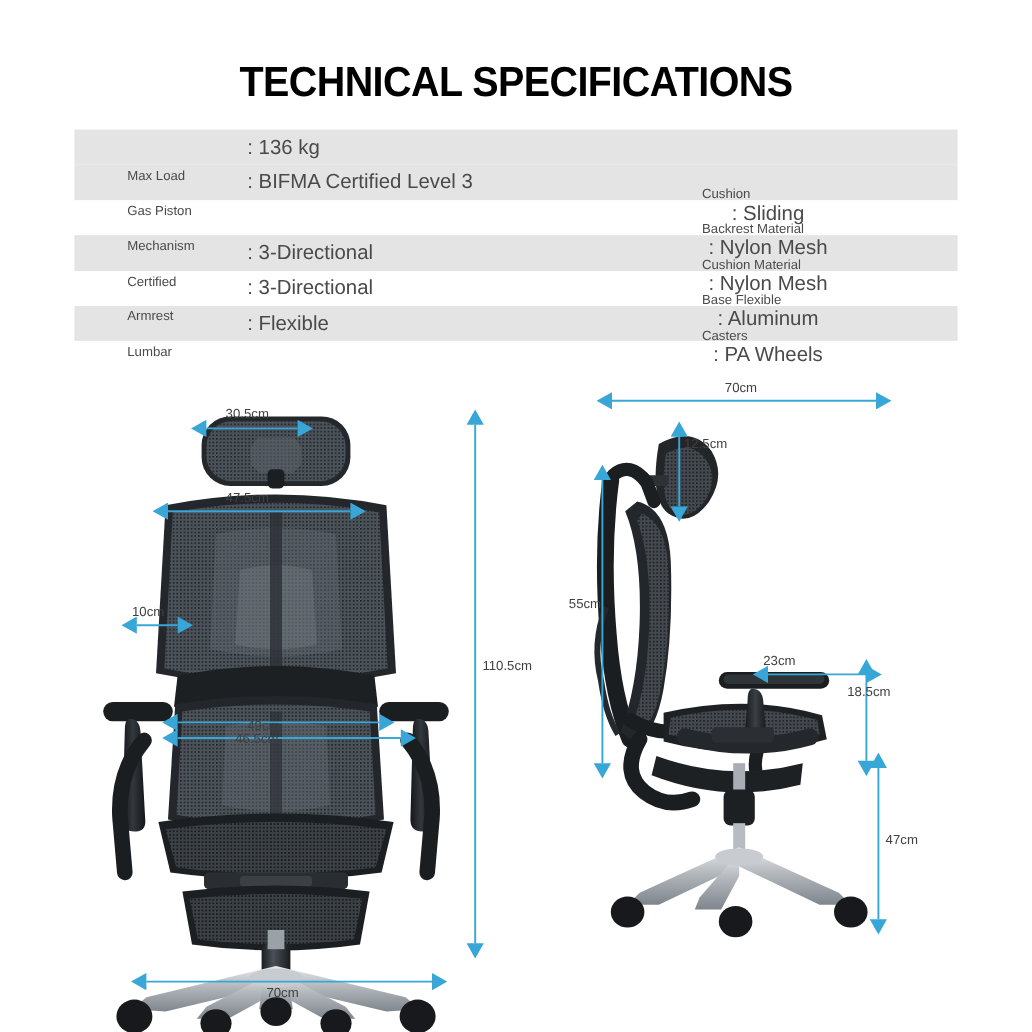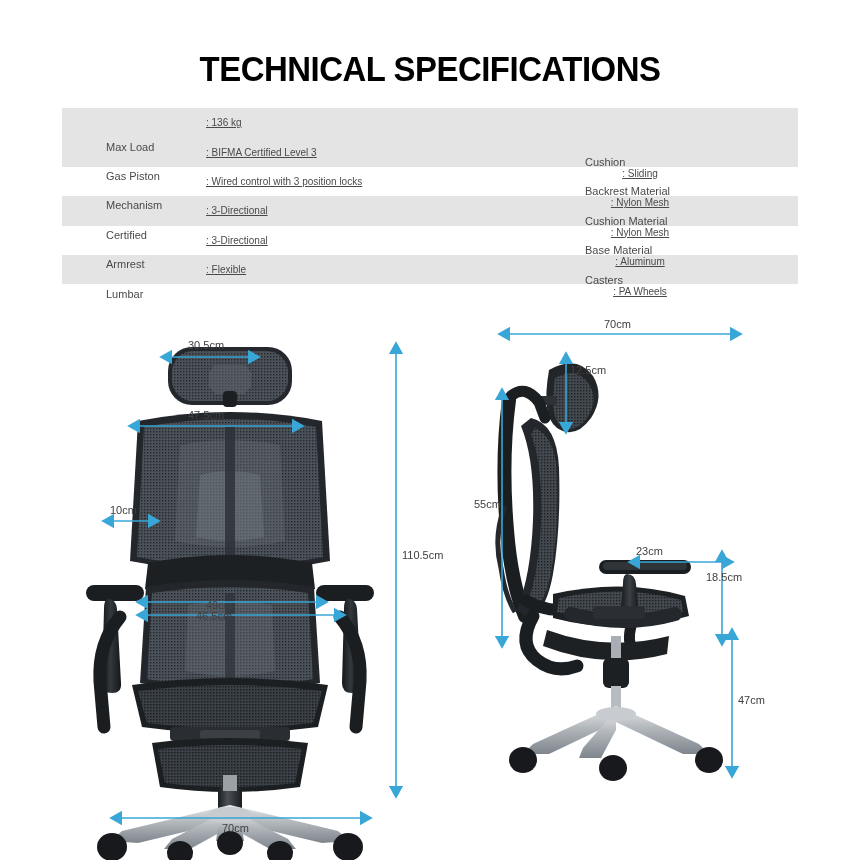--- a/index.html
+++ b/index.html
@@ -61,24 +61,23 @@
     width: 100px;
     box-sizing: content-box;
     white-space: nowrap;
     margin-top: 48px;
   }
   .grp-right .spec-label {
     padding-left: 18px;
     width: 128px;
   }
   .spec-value {
-    font-size: 10px;
+    font-size: 17px;
     color: #4a4a4a;
     white-space: nowrap;
-    text-decoration: underline;
   }
 
   
   #diagram-area {
     position: absolute;
     left: 0;
     top: 310px;
     width: 860px;
     height: 550px;
   }
@@ -118,35 +117,34 @@
     </div>
     <div class="cell-group grp-right">
       <span class="spec-label">Backrest Material</span>
       <span class="spec-value">: Nylon Mesh</span>
     </div>
   </div>
 
   <div class="spec-row">
     <div class="cell-group grp-left">
       <span class="spec-label">Mechanism</span>
-      <span class="spec-value">: Wired control with 3 position locks</span>
     </div>
     <div class="cell-group grp-right">
       <span class="spec-label">Cushion Material</span>
       <span class="spec-value">: Nylon Mesh</span>
     </div>
   </div>
 
   <div class="spec-row shaded">
     <div class="cell-group grp-left">
       <span class="spec-label">Certified</span>
       <span class="spec-value">: 3-Directional</span>
     </div>
     <div class="cell-group grp-right">
-      <span class="spec-label">Base Material</span>
+      <span class="spec-label">Base Flexible</span>
       <span class="spec-value">: Aluminum</span>
     </div>
   </div>
 
   <div class="spec-row">
     <div class="cell-group grp-left">
       <span class="spec-label">Armrest</span>
       <span class="spec-value">: 3-Directional</span>
     </div>
     <div class="cell-group grp-right">

